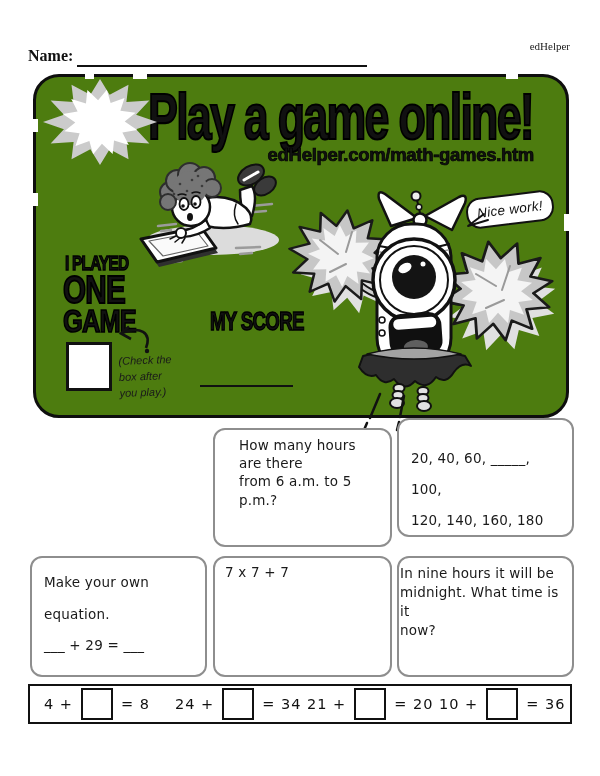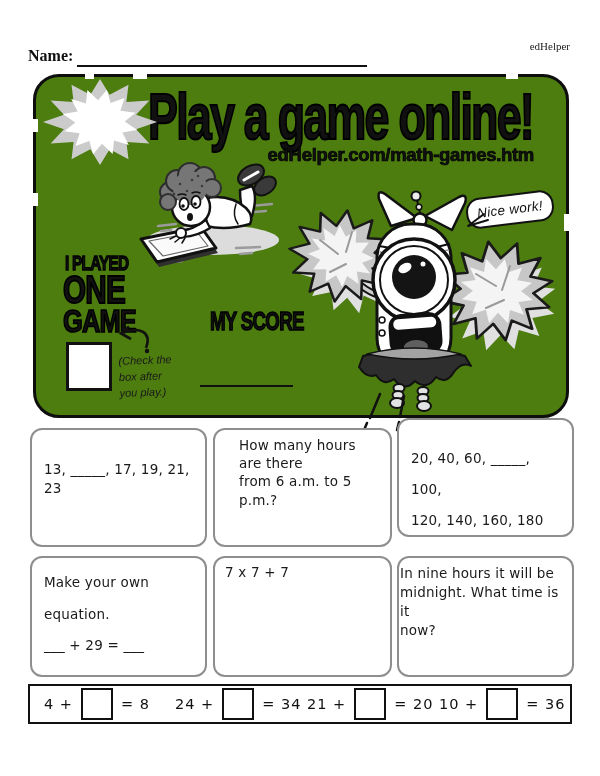--- a/index.html
+++ b/index.html
@@ -235,23 +235,20 @@
       <g stroke="#111" stroke-width="2.5" fill="none">
         <path d="M380,394 L370,418"></path>
           <path d="M367,423 L364,430"></path>
         <path d="M404,396 L400,417"></path>
           <path d="M399,422 L397,430"></path>
       </g>
       <path d="M484,214 L468,226 L488,220" fill="none" stroke="#111" stroke-width="2"></path>
     </g>
   </svg>
 
-  <div class="problem-box pb1">
-    <div class="problem-text">13,  _____,  17,  19,  21,  23</div>
-  </div>
   <div class="problem-box pb2">
     <div class="problem-text">How many hours are there
 from 6 a.m. to 5 p.m.?</div>
   </div>
   <div class="problem-box pb3">
     <div class="problem-text">20,  40,  60,  _____,  100,
 120,  140,  160,  180</div>
   </div>
   <div class="problem-box pb4">
     <div class="problem-text">Make your own

